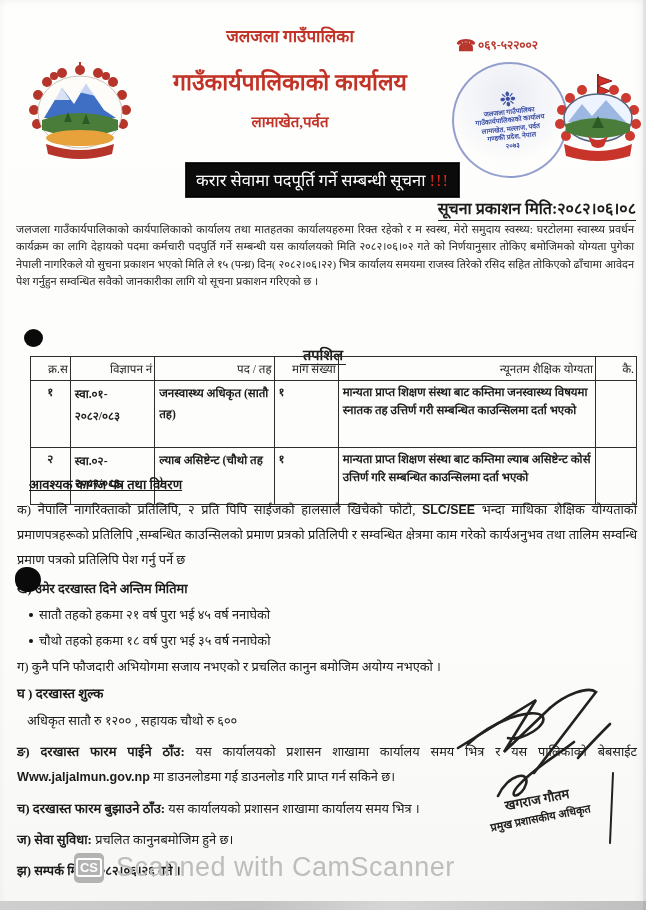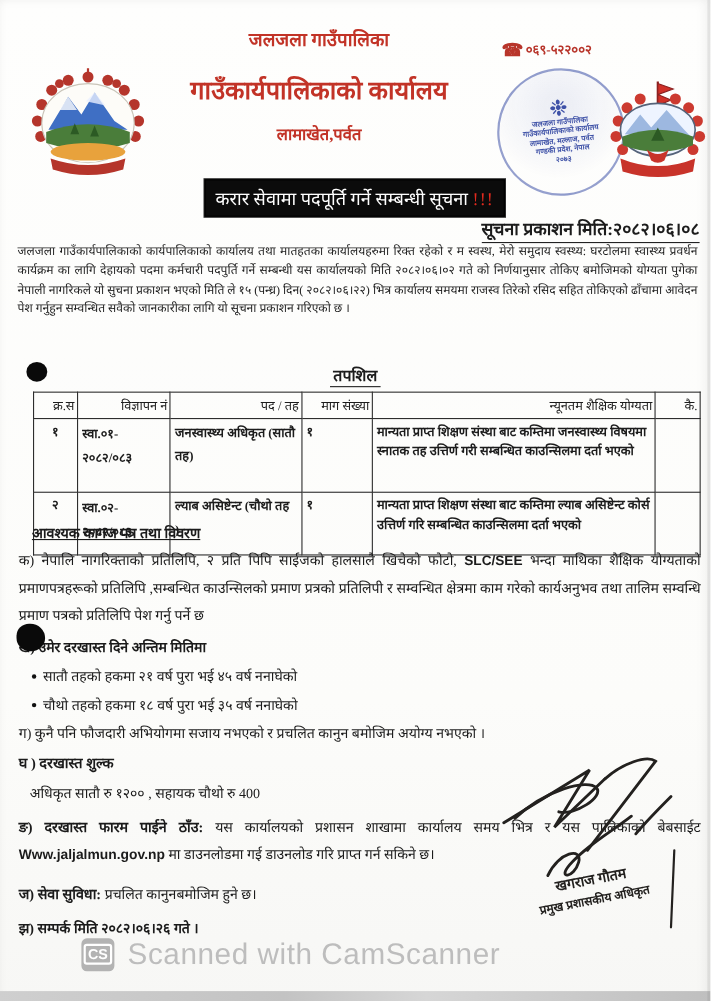--- a/index.html
+++ b/index.html
@@ -36,21 +36,21 @@
   .pub-date{
     position:absolute;right:10px;top:197px;font-size:16px;font-weight:bold;
     border-bottom:1px solid #222;padding-bottom:1px;
   }
   
   .intro{
     position:absolute;left:16px;top:221px;width:618px;
     font-size:11px;line-height:1.58;text-align:justify;color:#1e1e1e;
   }
   .tapsil{
-    position:absolute;left:0;top:330px;width:646px;text-align:center;
+    position:absolute;left:0;top:344px;width:646px;text-align:center;
     font-size:14.5px;font-weight:bold;
   }
   .tapsil span{border-bottom:1.5px solid #222;padding:0 3px 1px 3px;}
   
   table.jobs{
     position:absolute;left:30px;top:356px;width:607px;border-collapse:collapse;
     font-size:11.6px;
   }
   table.jobs th,table.jobs td{border:1.6px solid #2d2d2d;padding:3px 4px;vertical-align:top;}
   table.jobs th{font-weight:normal;text-align:right;padding:4px 2px;}
@@ -230,22 +230,23 @@
   <div class="lower">
     <p class="docs-heading">आवश्यक कागज पत्र तथा विवरण</p>
     <p class="p-ka"><span>क) नेपालि नागरिक्ताको प्रतिलिपि, २ प्रति पिपि साईजको हालसालै खिचेको फोटो, </span><b class="lat">SLC/SEE</b><span> भन्दा माथिका शैक्षिक योग्यताको प्रमाणपत्रहरूको प्रतिलिपि ,सम्बन्धित काउन्सिलको प्रमाण प्रत्रको प्रतिलिपी र सम्वन्धित क्षेत्रमा काम गरेको कार्यअनुभव तथा तालिम सम्वन्धि प्रमाण पत्रको प्रतिलिपि पेश गर्नु पर्ने छ</span></p>
     <p class="kha-head">ख) उमेर दरखास्त दिने अन्तिम मितिमा</p>
     <ul class="bullets">
       <li>सातौ तहको हकमा २१ वर्ष पुरा भई ४५ वर्ष ननाघेको</li>
       <li>चौथो तहको हकमा १८ वर्ष पुरा भई ३५ वर्ष ननाघेको</li>
     </ul>
     <p class="p-ga">ग) कुनै पनि फौजदारी अभियोगमा सजाय नभएको र प्रचलित कानुन बमोजिम अयोग्य नभएको ।</p>
     <p class="gha-head">घ ) दरखास्त शुल्क</p>
-    <p class="gha-sub">अधिकृत सातौ रु १२०० , सहायक चौथो रु 400</p>
+    <p class="gha-sub">अधिकृत सातौ रु १२०० , सहायक चौथो रु ६००</p>
     <p class="p-nga"><span class="lbl">ङ) दरखास्त फारम पाईने ठाँउ:</span><span> यस कार्यालयको प्रशासन शाखामा कार्यालय समय भित्र र यस पालिकाको बेबसाईट </span><span class="url">Www.jaljalmun.gov.np</span><span> मा डाउनलोडमा गई डाउनलोड गरि प्राप्त गर्न सकिने छ।</span></p>
+    <p class="p-cha"><span class="lbl">च) दरखास्त फारम बुझाउने ठाँउ:</span><span> यस कार्यालयको प्रशासन शाखामा कार्यालय समय भित्र ।</span></p>
     <p class="p-ja"><span class="lbl">ज) सेवा सुविधा:</span><span> प्रचलित कानुनबमोजिम हुने छ।</span></p>
     <p class="p-jha">झ) सम्पर्क मिति २०८२।०६।२६ गते ।</p>
   </div>
 
   <div class="sig-wrap">
     <svg class="sig-svg" width="205" height="185" viewBox="0 0 205 185">
       <g fill="none" stroke="#23211f" stroke-width="2.6" stroke-linecap="round">
         <path d="M20 70 L98 22 L66 74 L112 30"></path>
         <path d="M30 66 C58 40 96 30 104 38 C112 46 84 64 70 60"></path>
         <path d="M112 30 C128 16 150 8 158 14 L96 95"></path>

